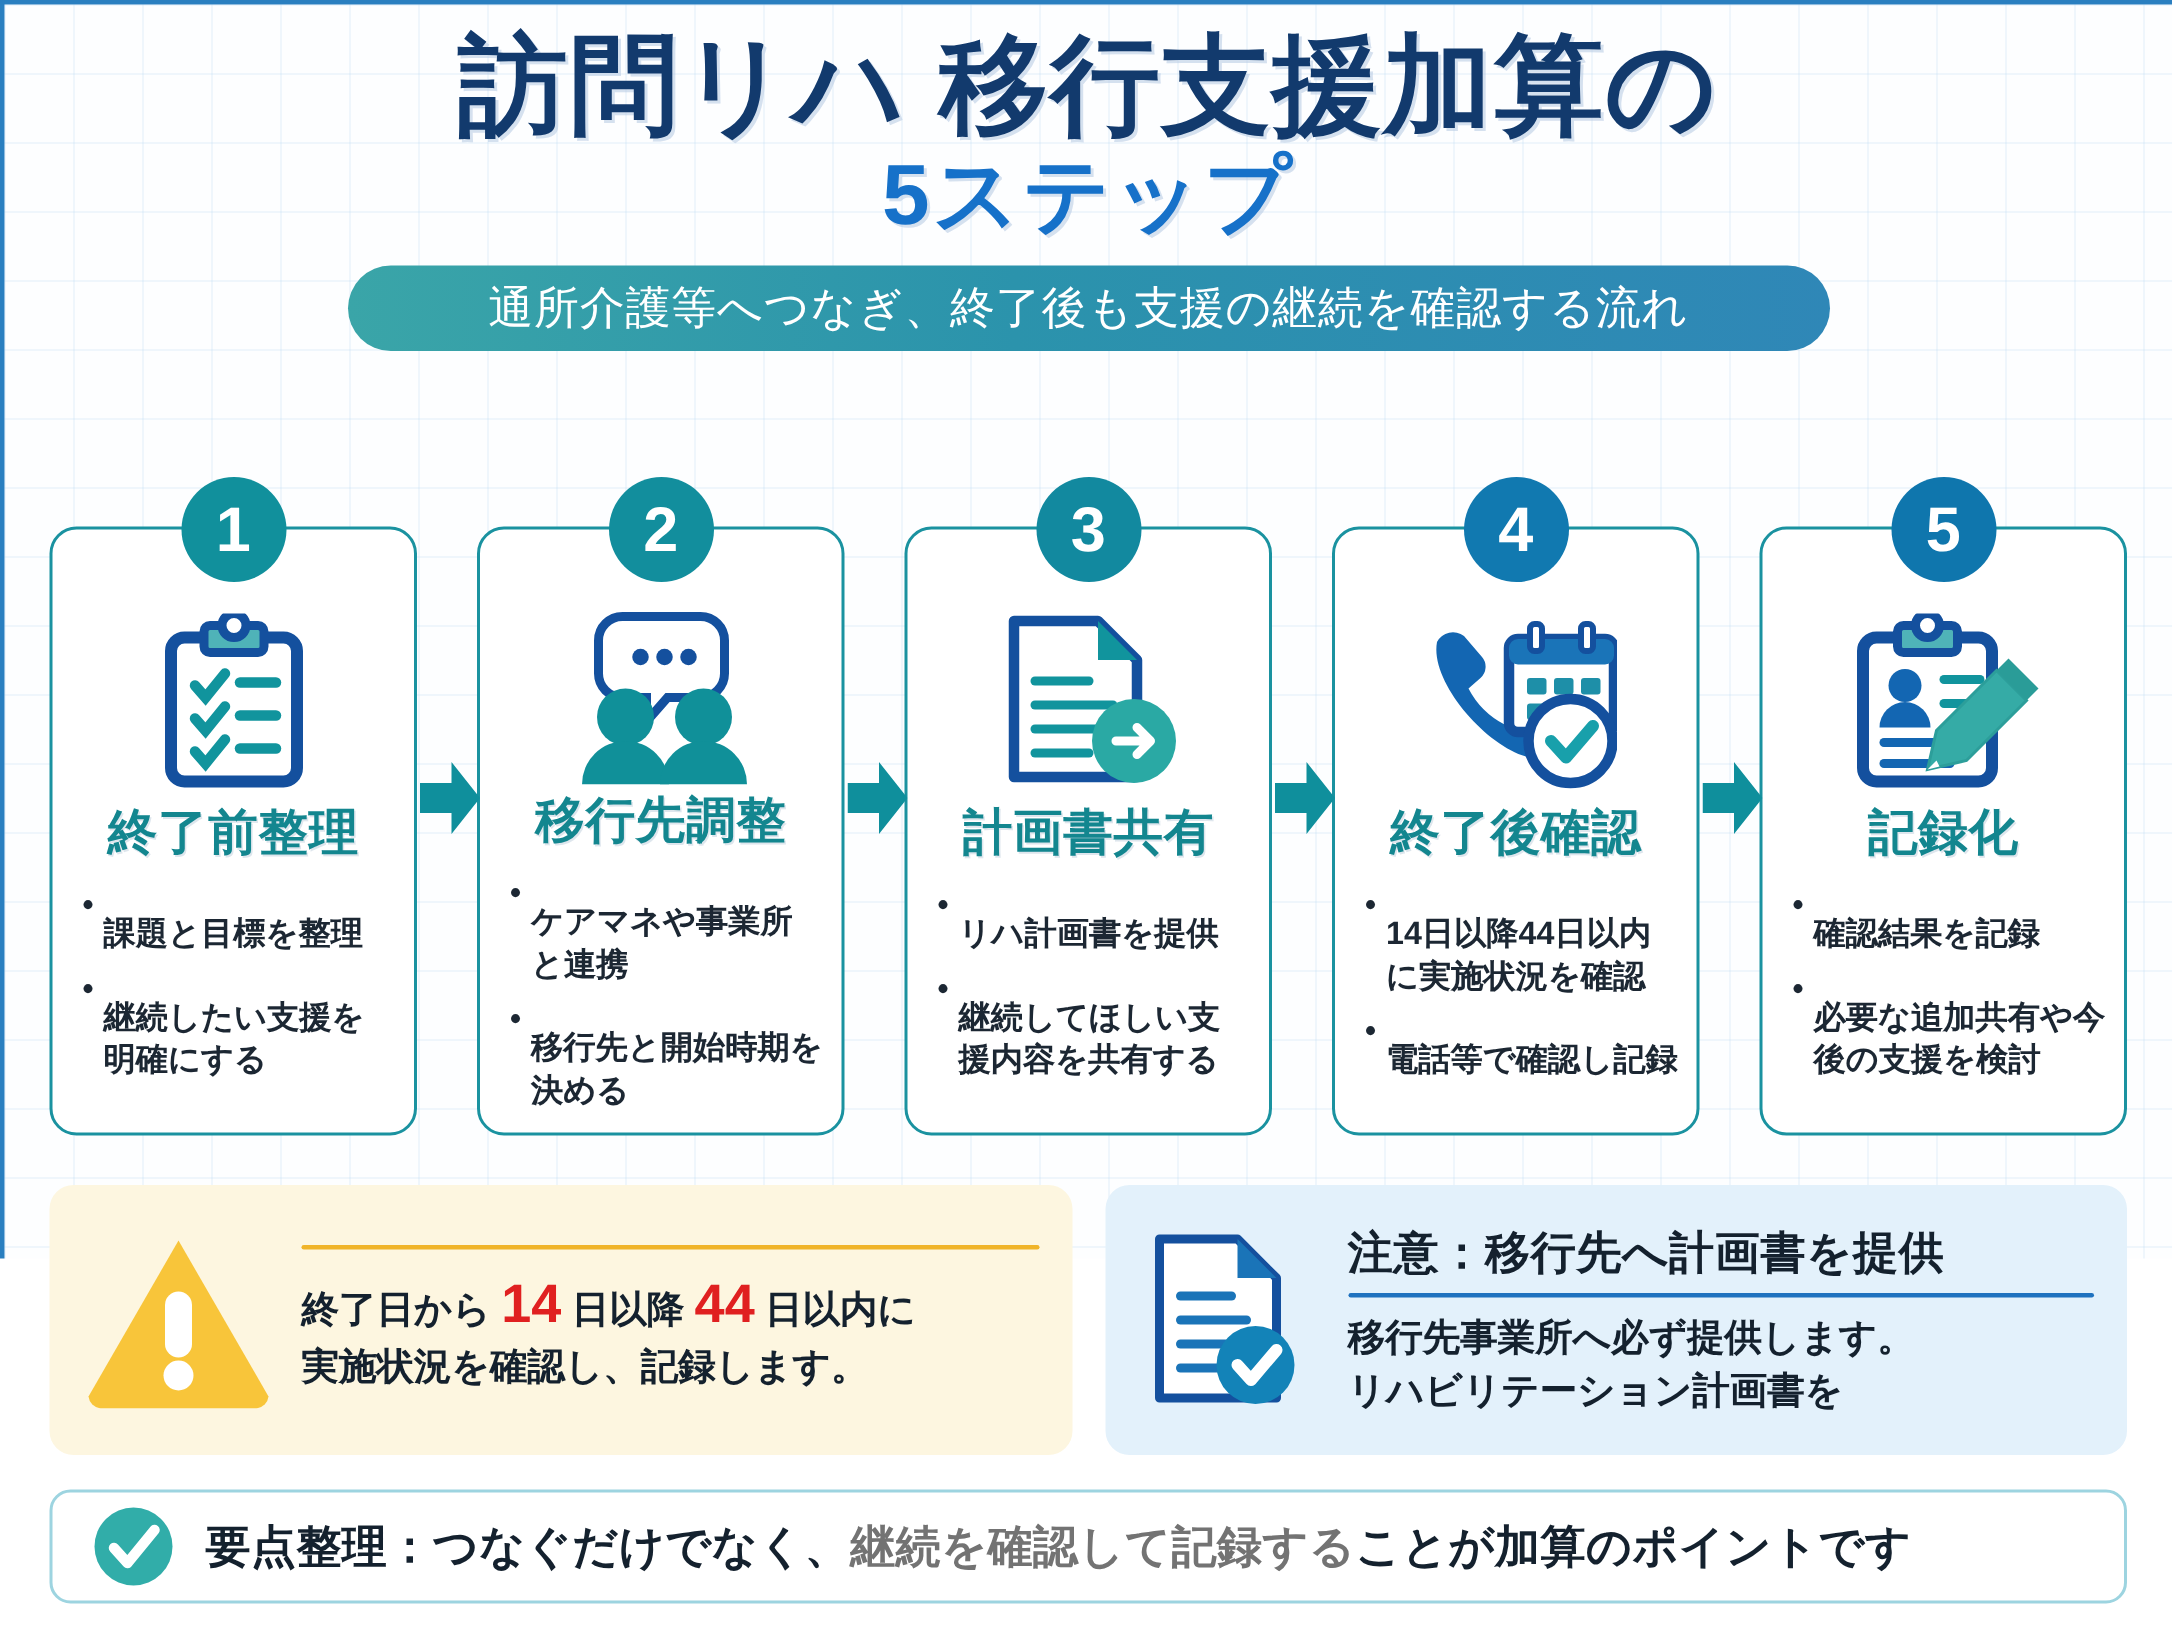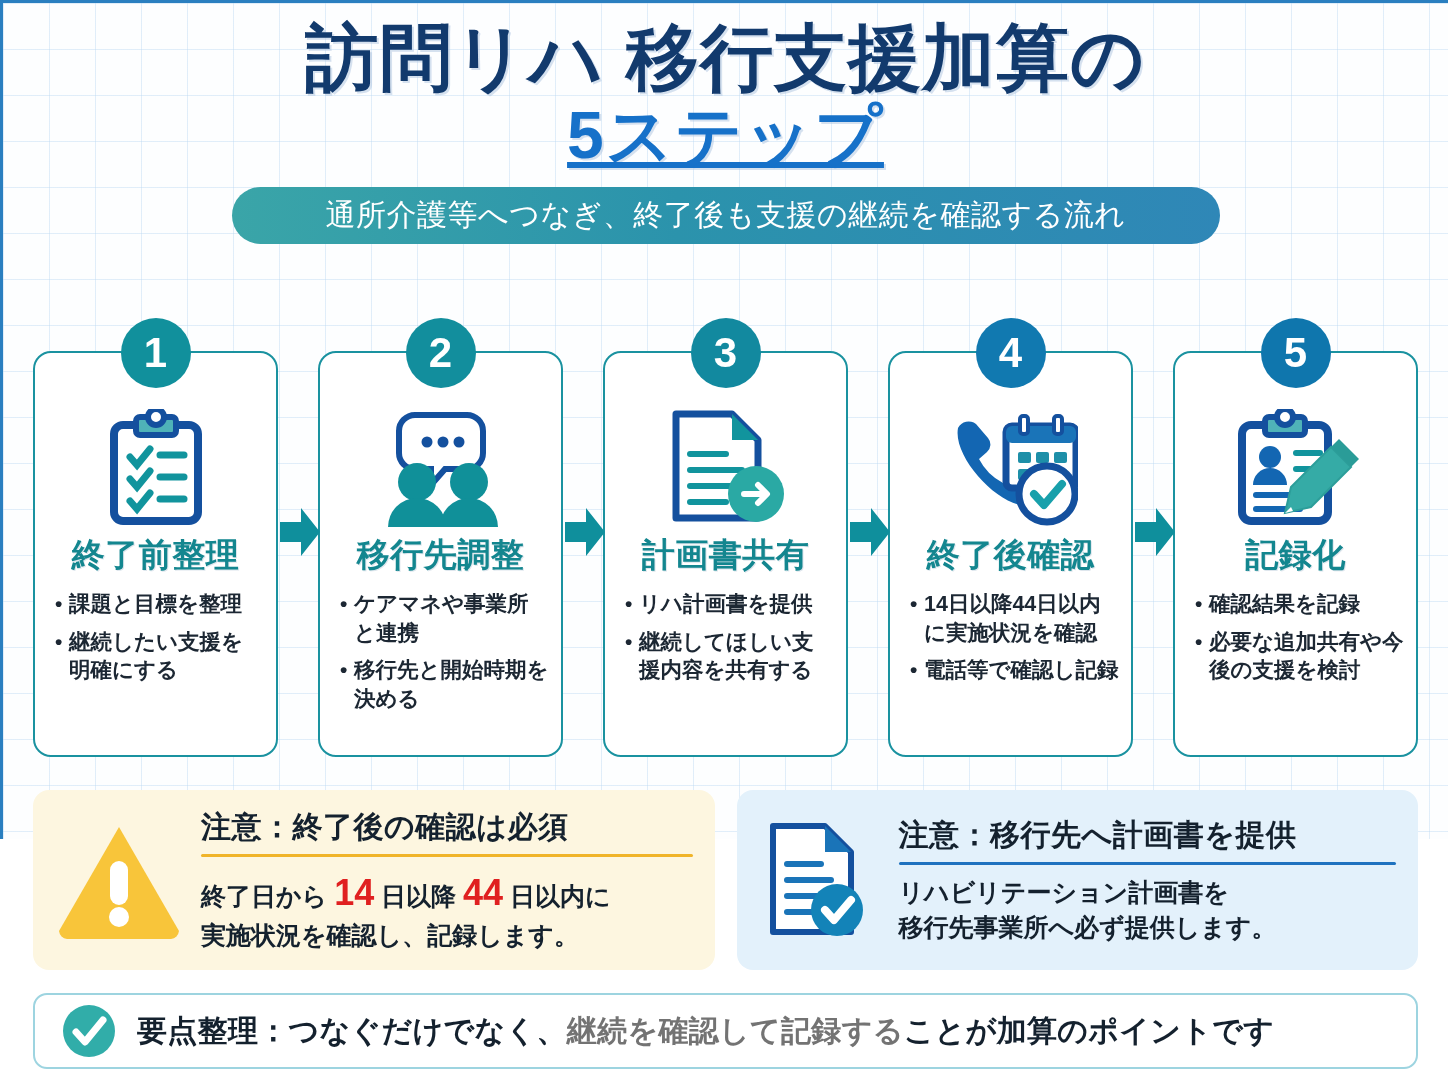--- a/index.html
+++ b/index.html
@@ -31,27 +31,26 @@
   .title-line1 {
     font-size: 73px;
     font-weight: 700;
     color: #123a6d;
     letter-spacing: 1px;
     line-height: 1.12;
     text-shadow: 2px 2px 0 rgba(180, 200, 225, 0.55);
   }
 
   .title-line2 {
-    font-size: 66px;
+    font-size: 57px;
     font-weight: 700;
     color: #1671c9;
     letter-spacing: 2px;
     line-height: 1.12;
     text-shadow: 2px 2px 0 rgba(180, 200, 225, 0.55);
-    text-decoration: underline;
   }
 
   .subtitle-band {
     margin: 14px auto 0;
     width: 988px;
     height: 57px;
     border-radius: 29px;
     background: linear-gradient(90deg, #3aa5a8 0%, #2b93ac 45%, #2f87b7 100%);
     display: flex;
     align-items: center;
@@ -130,21 +129,21 @@
     line-height: 1.33;
     margin-bottom: 9px;
   }
   .bullet-dot {
     flex: 0 0 auto;
     width: 14px;
     font-size: 21px;
     line-height: 1.33;
     color: #1c2733;
   }
-  .bullet-text { flex: 1 1 auto; }
+  .bullet-text { flex: 1 1 auto; margin-top: 18px; }
 
   
   .arrow {
     position: absolute;
     top: 505px;
     width: 40px;
     height: 48px;
     z-index: 5;
   }
 
@@ -421,21 +420,20 @@
 
     <div class="note note-warning">
       <div class="note-icon">
         <svg width="128" height="118" viewBox="0 0 128 118">
           <path d="M64 6 L124 110 a9 9 0 0 1 -8 8 H12 a9 9 0 0 1 -8 -8 z" fill="#f8c53a"></path>
           <rect x="55" y="40" width="18" height="44" rx="9" fill="#fff"></rect>
           <circle cx="64" cy="96" r="10" fill="#fff"></circle>
         </svg>
       </div>
       <div class="note-body">
-        <div class="note-title">注意：終了後の確認は必須</div>
         <div class="note-rule rule-warning"></div>
         <div class="note-text">
           <div>
             <span>終了日から </span><span class="hl-red">14</span><span> 日以降 </span><span class="hl-red">44</span><span> 日以内に</span>
           </div>
           <div>実施状況を確認し、記録します。</div>
         </div>
       </div>
     </div>
 
@@ -451,22 +449,22 @@
               <path d="M28 92 h26"></path>
           </g>
           <circle cx="78" cy="90" r="26" fill="#1383b8"></circle>
           <path d="M66 90 l9 10 17 -20" stroke="#fff" stroke-width="8" fill="none" stroke-linecap="round" stroke-linejoin="round"></path>
         </svg>
       </div>
       <div class="note-body">
         <div class="note-title">注意：移行先へ計画書を提供</div>
         <div class="note-rule rule-info"></div>
         <div class="note-text">
+          <div>移行先事業所へ必ず提供します。</div>
           <div>リハビリテーション計画書を</div>
-          <div>移行先事業所へ必ず提供します。</div>
         </div>
       </div>
     </div>
   </div>
 
   <div class="footer-bar">
     <div>
       <svg width="56" height="56" viewBox="0 0 56 56">
         <circle cx="28" cy="28" r="26" fill="#31ada9"></circle>
         <path d="M15 29 l9 10 18 -22" stroke="#fff" stroke-width="7" fill="none" stroke-linecap="round" stroke-linejoin="round"></path>

